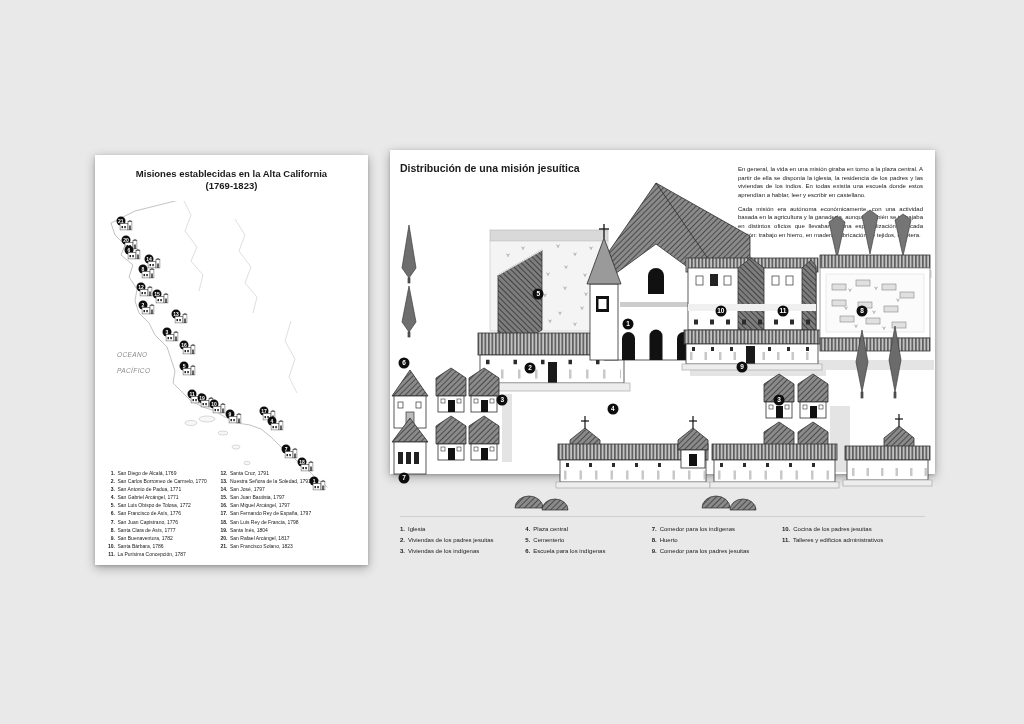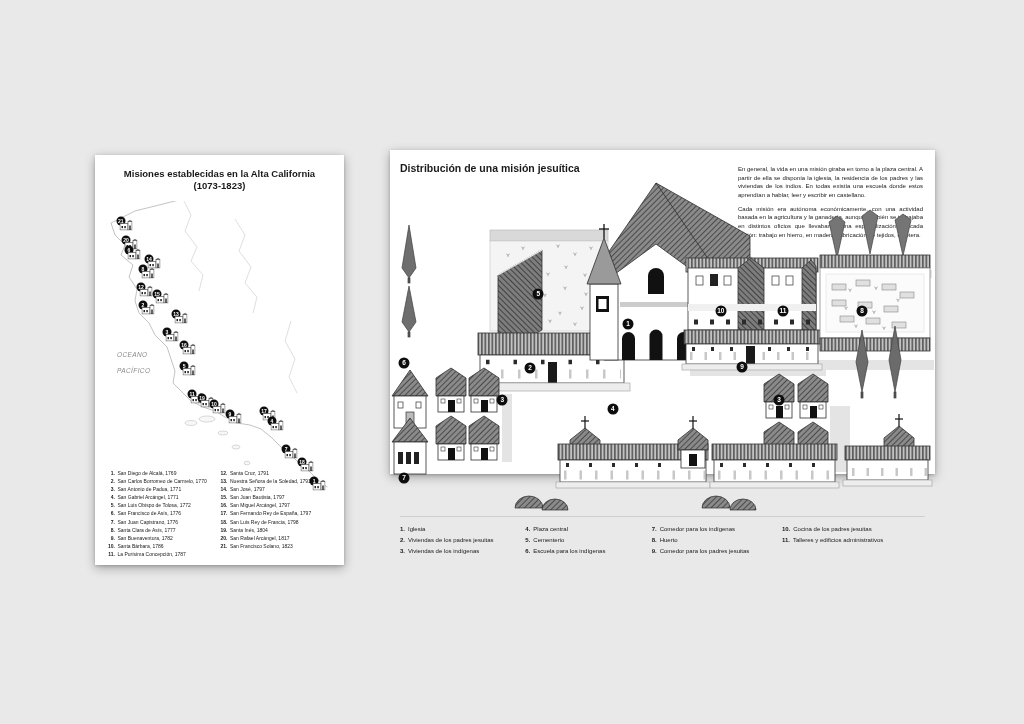--- a/index.html
+++ b/index.html
@@ -4,21 +4,21 @@
 <style>
   html,body{margin:0;padding:0;}
   body{
     width:1024px;height:724px;position:relative;overflow:hidden;
     background:#e9e9e9;
     font-family:"Liberation Sans","DejaVu Sans",sans-serif;
     color:#1a1a1a;
   }
   .panel{position:absolute;background:#fff;box-shadow:0 3px 10px rgba(0,0,0,.30), 0 1px 3px rgba(0,0,0,.18);}
   
-  #map-panel{left:95px;top:155px;width:249px;height:410px;}
+  #map-panel{left:95px;top:155px;width:273px;height:410px;}
   .map-title{margin-top:13px;text-align:center;font-weight:bold;font-size:9.5px;line-height:1.3;}
   #map-box{position:absolute;left:0;top:46px;width:235px;height:290px;}
   #map-box svg{position:absolute;left:0;top:0;}
   .ocean{position:absolute;left:22px;top:150px;font-style:italic;font-size:6.5px;color:#8a8a8a;letter-spacing:.4px;}
   .ocean div{margin-bottom:9px;}
   .mk{position:absolute;width:9px;height:9px;background:#0d0d0d;border-radius:50%;
       transform:translate(-50%,-50%);display:flex;align-items:center;justify-content:center;}
   .mk .mknum{color:#fff;font-size:5px;font-weight:bold;line-height:1;}
   .micon{position:absolute;left:3px;bottom:6px;}
   #map-list{position:absolute;left:9px;top:314px;width:220px;display:flex;gap:5px;font-size:5px;line-height:1.62;}
@@ -41,21 +41,21 @@
   .gcol1{width:127px;} .gcol2{width:128px;} .gcol3{width:132px;} .gcol4{width:145px;}
   .gi{display:flex;}
   .gn{font-weight:bold;margin-right:3px;flex:none;}
 </style>
 </head>
 <body>
 
 <div class="panel" id="map-panel">
   <div class="map-title">
     <div>Misiones establecidas en la Alta California</div>
-    <div>(1073-1823)</div>
+    <div>(1769-1823)</div>
   </div>
 
   <div id="map-box">
     <svg width="235" height="290" viewBox="0 0 235 290">
       <g fill="none" stroke="#c3c3c3" stroke-width="1" stroke-linejoin="round" stroke-linecap="round">
         <path d="M88,-2 L40,10 L16,22 L20,34 L30,44 L26,54 L38,64 L34,76 L42,88 L40,100 L44,112 L54,122 L60,134 L72,146 L76,158 L80,170 L78,182 L88,192 L96,200 L108,206 L120,210 L130,216 L142,222 L155,224 L166,228 L176,236 L186,246 L196,254 L204,262 L214,270 L222,278 L232,286"></path>
       </g>
       <g fill="none" stroke="#d6d6d6" stroke-width="0.8" stroke-linejoin="round">
         <path d="M88,-2 L96,14 L90,30 L102,46 L96,60 L108,74 L104,90"></path>
         <path d="M140,18 L150,34 L144,50 L156,66 L150,82 L162,96 L158,112"></path>

